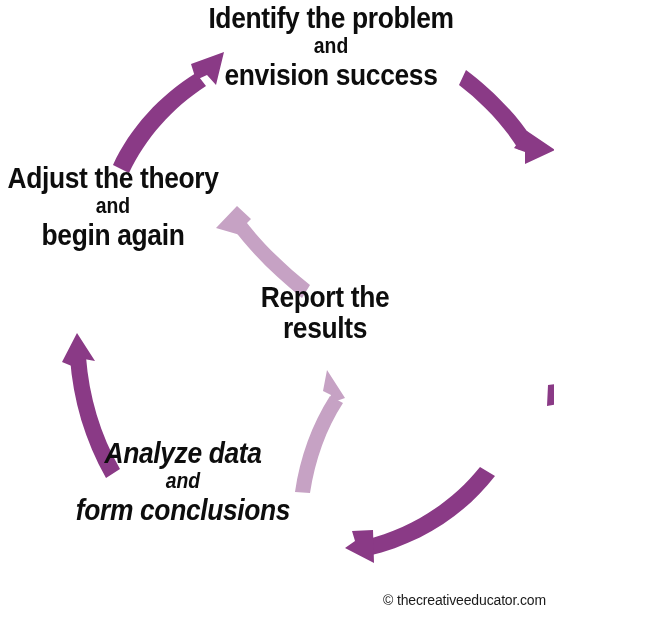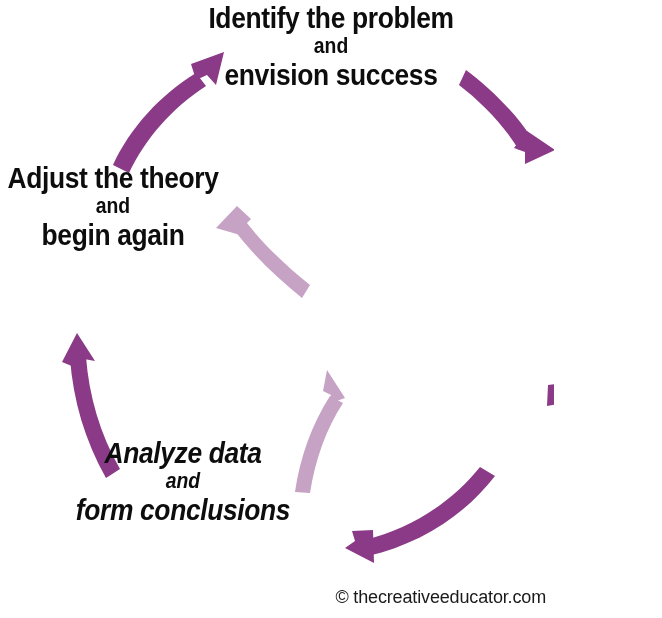--- a/index.html
+++ b/index.html
@@ -63,21 +63,21 @@
   #node-collect   { left: 528px; top: 438px; transform: translateX(-50%); }
   #node-analyze   { left: 183px; top: 437px; transform: translateX(-50%); font-style: italic; }
   #node-adjust    { left: 113px; top: 162px; transform: translateX(-50%); }
   #node-report    { left: 325px; top: 281px; transform: translateX(-50%); }
 
   #copyright {
     position: absolute;
     right: 8px;
     bottom: 10px;
     font-family: "Liberation Sans", sans-serif;
-    font-size: 18px;
+    font-size: 14px;
     color: #1a1a1a;
     letter-spacing: -0.15px;
     white-space: nowrap;
   }
 </style>
 </head>
 <body>
 
 <div id="canvas">
 
@@ -153,16 +153,20 @@
     <span class="conn">and</span>
     <span class="main2">form conclusions</span>
   </div>
 
   <div class="node" id="node-adjust">
     <span class="main">Adjust the theory</span>
     <span class="conn">and</span>
     <span class="main2">begin again</span>
   </div>
 
+  <div class="node" id="node-report">
+    <span class="main">Report the</span>
+    <span class="main2">results</span>
+  </div>
 
   <div id="copyright">© thecreativeeducator.com</div>
 
 </div>
 
 </body></html>

